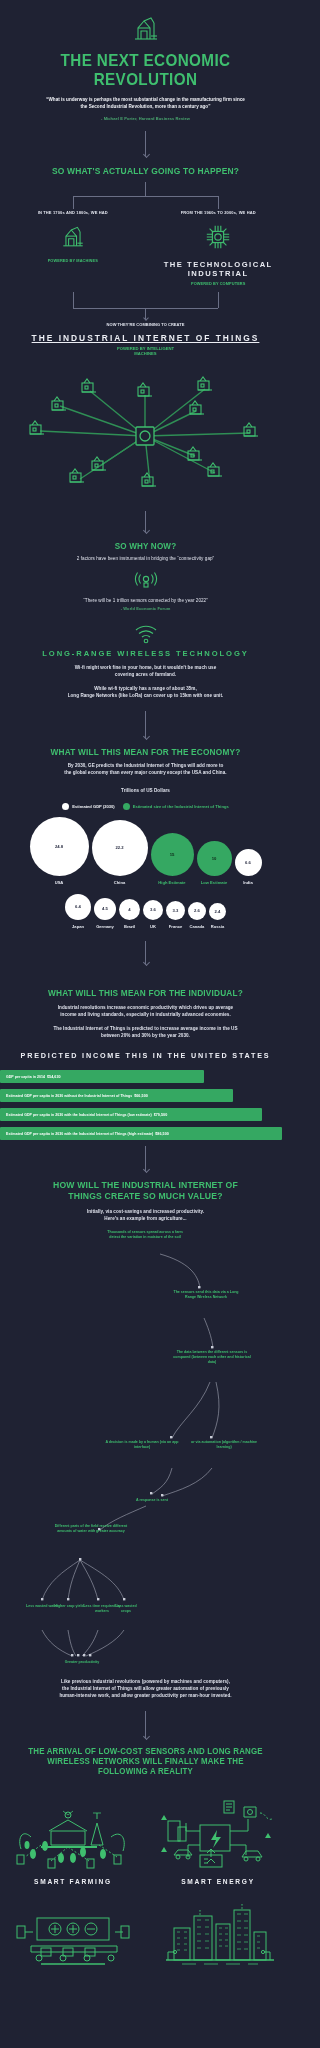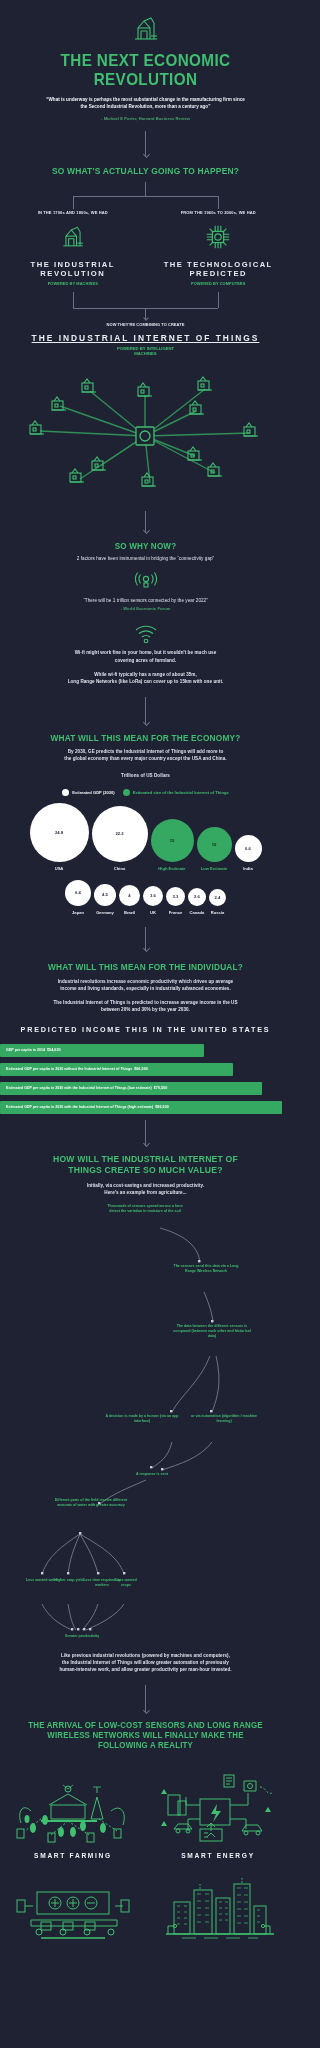--- a/index.html
+++ b/index.html
@@ -184,35 +184,34 @@
         <g stroke="#3fbf6f" stroke-width="1.2" fill="none">
           <path d="M6 25 h22"></path>
             <path d="M9 25 v-11 l6 -7 l6 7 v11"></path>
             <path d="M9 14 h12"></path>
           <path d="M12 25 v-8 h6 v8"></path>
             <path d="M15 7 l7 -3 l3 5"></path>
             <path d="M25 9 v16"></path>
             <path d="M22 22 h6"></path>
         </g>
       </svg>
-      <div class="h-spaced rev-title">THE INDUSTRIAL REVOLUTION</div>
       <div class="rev-sub">POWERED BY MACHINES</div>
     </div>
     <div>
       <div class="col-label">FROM THE 1960s TO 2000s, WE HAD</div>
       <svg width="32" height="28" viewBox="0 0 34 30" style="margin-top:8px;">
         <g stroke="#3fbf6f" stroke-width="1.2" fill="none">
           <rect x="11" y="9" width="12" height="12"></rect>
           <circle cx="17" cy="15" r="3.4"></circle>
           <path d="M11 12 h-6 M11 15 h-6 M11 18 h-6 M23 12 h6 M23 15 h6 M23 18 h6"></path>
           <path d="M14 9 v-6 M17 9 v-6 M20 9 v-6 M14 21 v6 M17 21 v6 M20 21 v6"></path>
           <path d="M8 6 l4 4 M26 6 l-4 4 M8 24 l4 -4 M26 24 l-4 -4"></path>
         </g>
       </svg>
-      <div class="h-spaced rev-title">THE TECHNOLOGICAL PREDICTED</div>
+      <div class="h-spaced rev-title">THE TECHNOLOGICAL INDUSTRIAL</div>
       <div class="rev-sub">POWERED BY COMPUTERS</div>
     </div>
   </div>
 
   <div class="branch-wrap" style="height:30px;margin-top:6px;">
     <div class="bline" style="left:73px;top:0;width:1px;height:16px;"></div>
     <div class="bline" style="left:218px;top:0;width:1px;height:16px;"></div>
     <div class="bline" style="left:73px;top:16px;width:145px;height:1px;"></div>
     <div class="bline" style="left:145px;top:16px;width:1px;height:12px;"></div>
     <div class="bline" style="left:143.5px;top:24px;width:4px;height:4px;border-right:1px solid #6a6f86;border-bottom:1px solid #6a6f86;background:none;transform:rotate(45deg);"></div>
@@ -341,20 +340,21 @@
     <div class="attrib" style="margin-top:2px;">- World Economic Forum</div>
 
     <svg width="26" height="20" viewBox="0 0 26 20" style="display:block;margin:13px auto 0;">
       <g stroke="#3fbf6f" stroke-width="1.1" fill="none">
         <path d="M3 6 a15 15 0 0 1 20 0"></path>
         <path d="M6 9.5 a10.5 10.5 0 0 1 14 0"></path>
         <path d="M9 13 a6 6 0 0 1 8 0"></path>
         <circle cx="13" cy="17" r="1.8"></circle>
       </g>
     </svg>
+    <div class="h-spaced" style="font-size:7.6px;color:#3fbf6f;margin-top:5px;letter-spacing:1.9px;">LONG-RANGE WIRELESS TECHNOLOGY</div>
     <div class="body-txt" style="margin-top:5px;">Wi-fi might work fine in your home, but it wouldn't be much use</div>
     <div class="body-txt">covering acres of farmland.</div>
     <div class="body-txt" style="margin-top:7px;">While wi-fi typically has a range of about 35m,</div>
     <div class="body-txt">Long Range Networks (like LoRa) can cover up to 15km with one unit.</div>
   </div>
 
   <div class="vline" style="height:28px;margin-top:12px;"></div>
 
   <div class="sec" style="margin-top:8px;">
     <div class="h-cond" style="font-size:9px;">WHAT WILL THIS MEAN FOR THE ECONOMY?</div>
@@ -422,21 +422,21 @@
         </div>
         <div class="bub-col">
           <div class="bub bub-white" style="width: 17px; height: 17px;">2.4</div>
           <div class="bub-label">Russia</div>
         </div>
       </div>
   </div>
 
   <div class="vline" style="height:24px;margin-top:12px;"></div>
 
-  <div class="sec" style="margin-top:11px;">
+  <div class="sec" style="margin-top:23px;">
     <div class="h-cond" style="font-size:9px;">WHAT WILL THIS MEAN FOR THE INDIVIDUAL?</div>
     <div class="body-txt" style="margin-top:6px;">Industrial revolutions increase economic productivity which drives up average</div>
     <div class="body-txt">income and living standards, especially in industrially advanced economies.</div>
     <div class="body-txt" style="margin-top:7px;">The Industrial Internet of Things is predicted to increase average income in the US</div>
     <div class="body-txt">between 20% and 30% by the year 2030.</div>
     <div class="h-spaced" style="font-size:7.2px;color:#eceef4;margin-top:13px;letter-spacing:1.8px;">PREDICTED INCOME THIS IN THE UNITED STATES</div>
     <div class="bars" id="income-bars">
         <div class="bar" style="width: 70%;">
           <span>GDP per capita in 2014</span>
           <b>$54,630</b>

